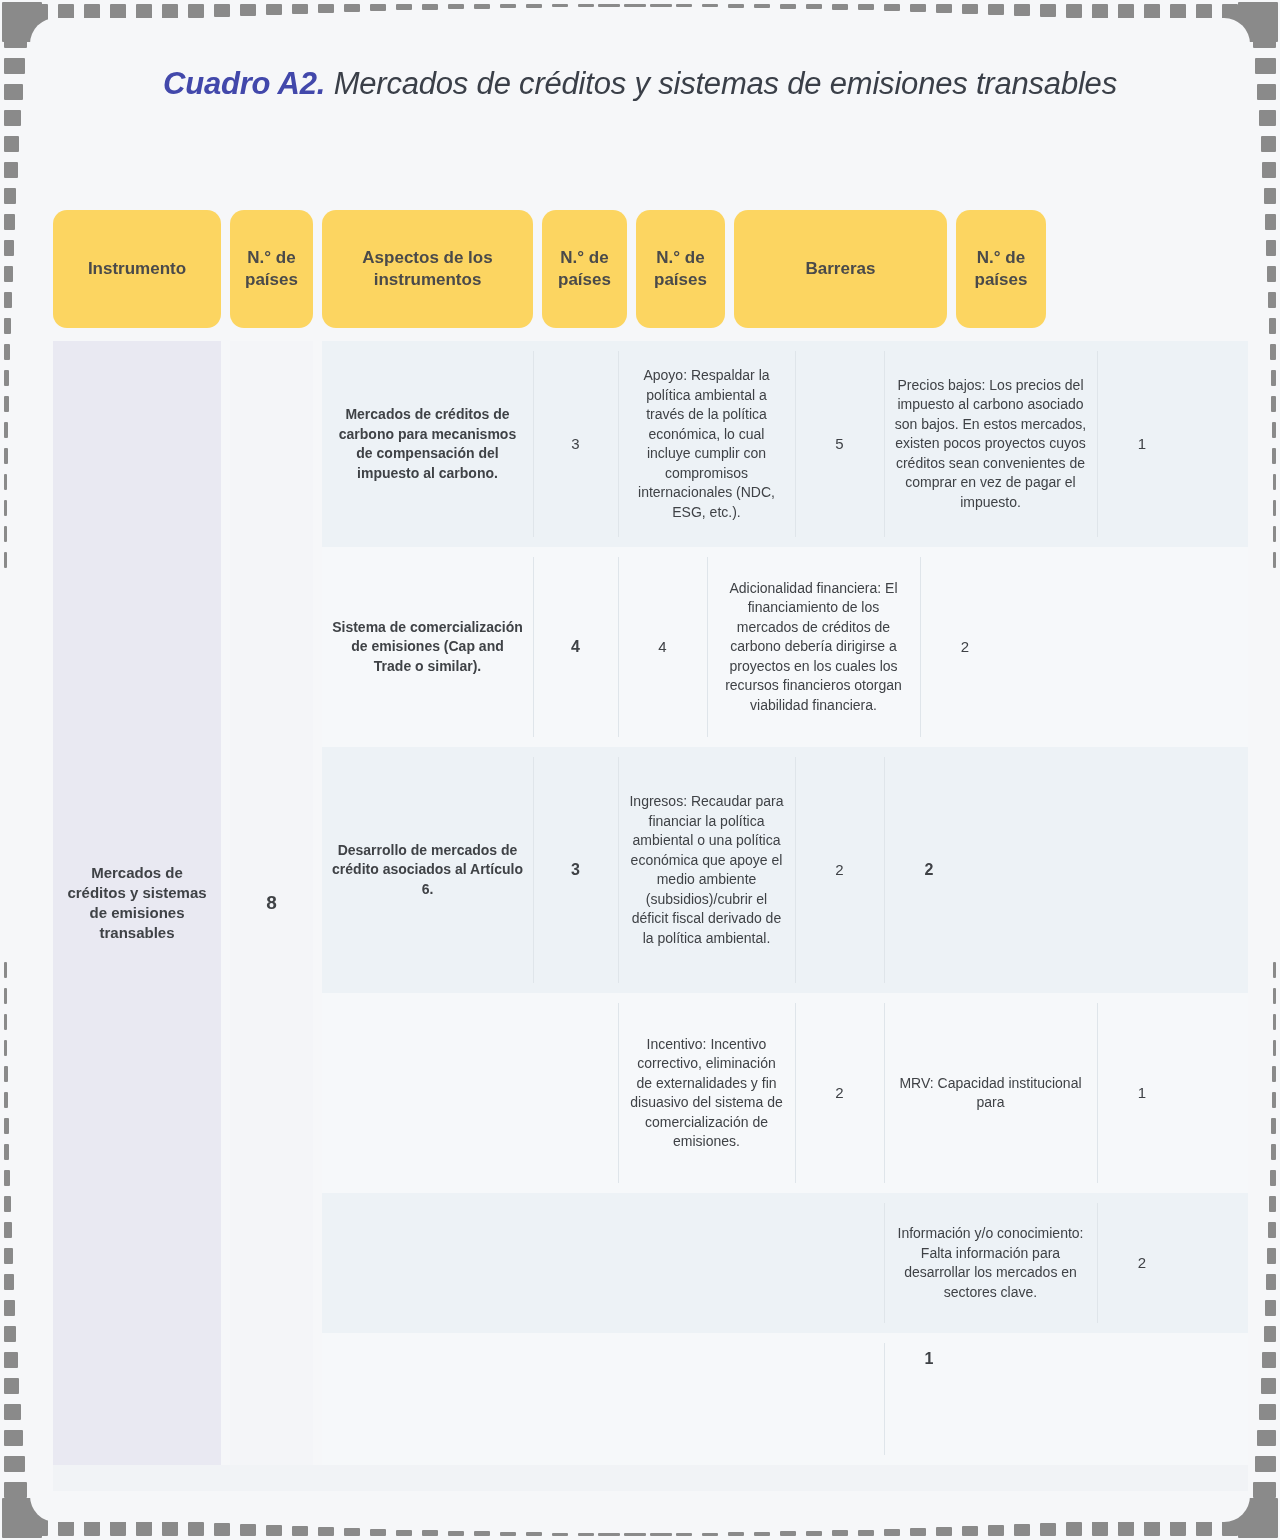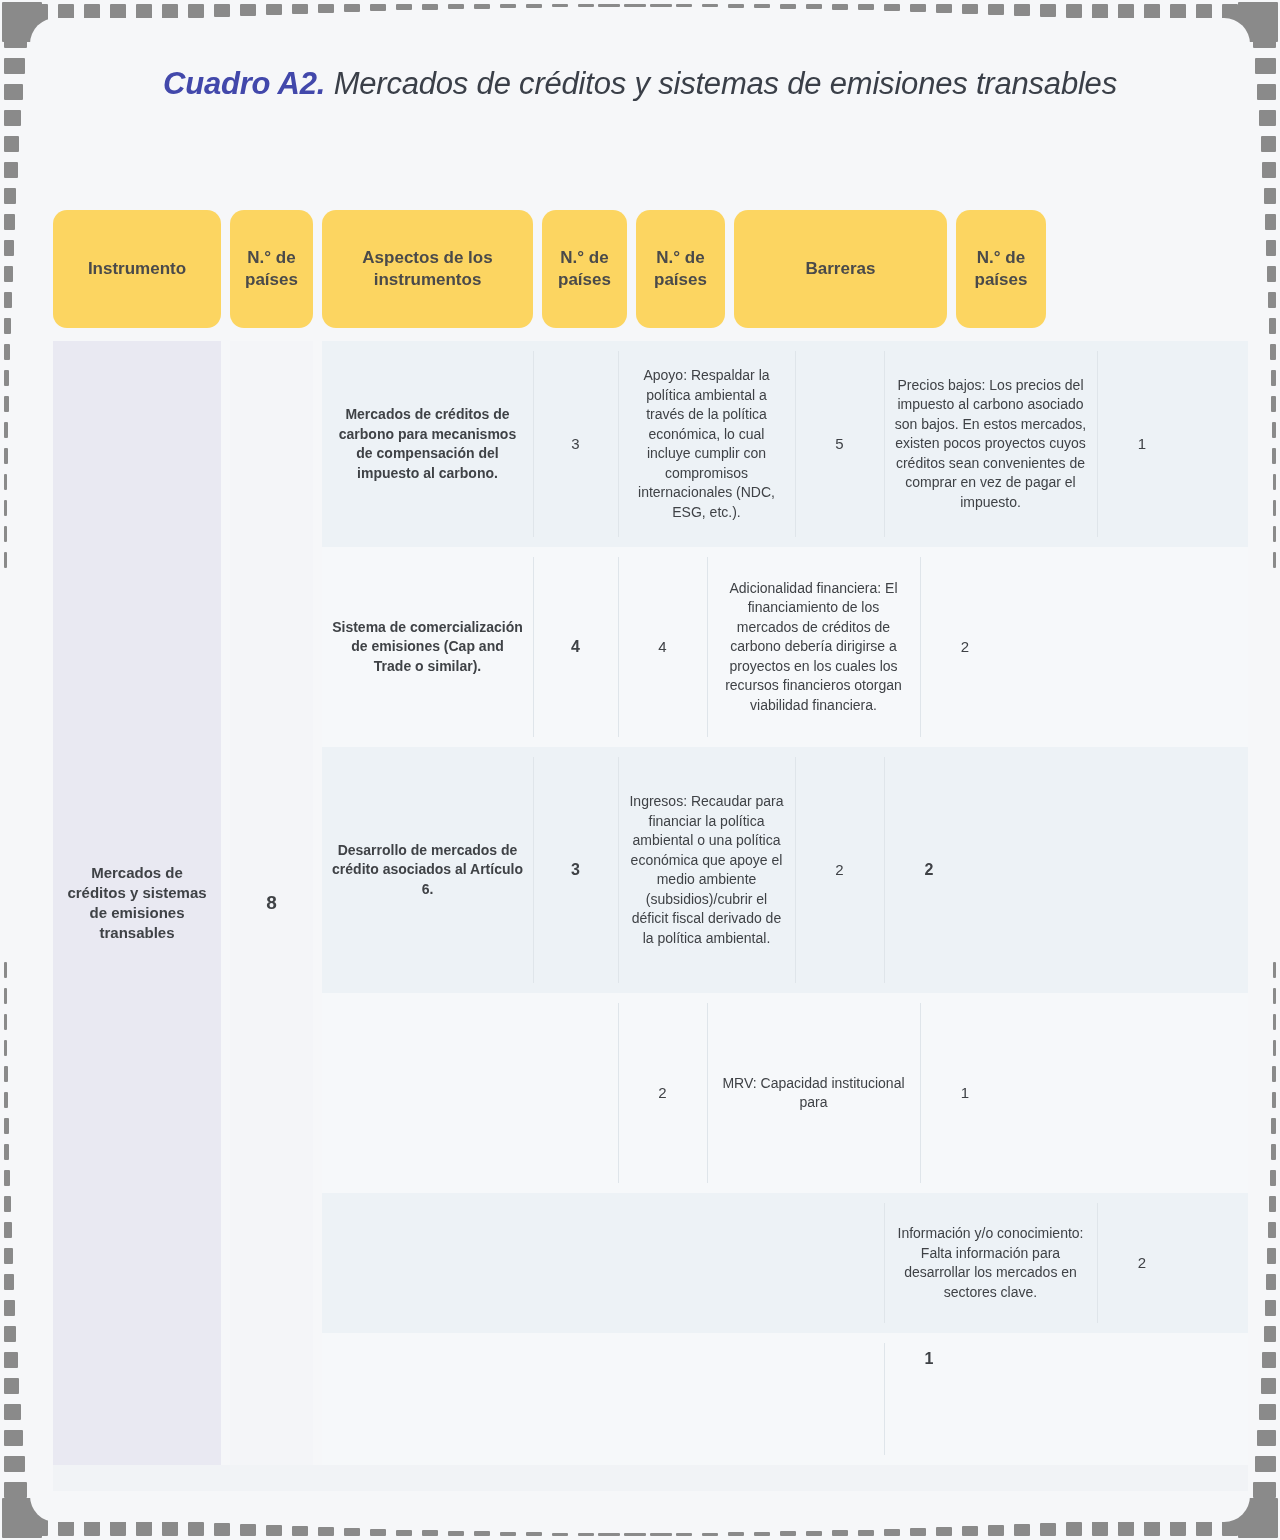--- a/index.html
+++ b/index.html
@@ -404,20 +404,21 @@
           <div class="row alt" style="height: 246px;">
             <div class="cell rw2 bold">Desarrollo de mercados de crédito asociados al Artículo 6.</div>
             <div class="cell rw3 div num bold">3</div>
             <div class="cell rw4 div">Ingresos: Recaudar para financiar la política ambiental o una política económica que apoye el medio ambiente (subsidios)/cubrir el déficit fiscal derivado de la política ambiental.</div>
             <div class="cell rw5 div num">2</div>
             <div class="cell rw7 div num bold">2</div>
           </div>
           <div class="row plain" style="height: 200px;">
             <div class="cell rw2"></div>
             <div class="cell rw3 num"></div>
+            <div class="cell rw4 div">Incentivo: Incentivo correctivo, eliminación de externalidades y fin disuasivo del sistema de comercialización de emisiones.</div>
             <div class="cell rw5 div num">2</div>
             <div class="cell rw6 div">MRV: Capacidad institucional para</div>
             <div class="cell rw7 div num">1</div>
           </div>
           <div class="row alt" style="height: 140px;">
             <div class="cell rw2"></div>
             <div class="cell rw3 num"></div>
             <div class="cell rw4"></div>
             <div class="cell rw5 num"></div>
             <div class="cell rw6 div">Información y/o conocimiento: Falta información para desarrollar los mercados en sectores clave.</div>

